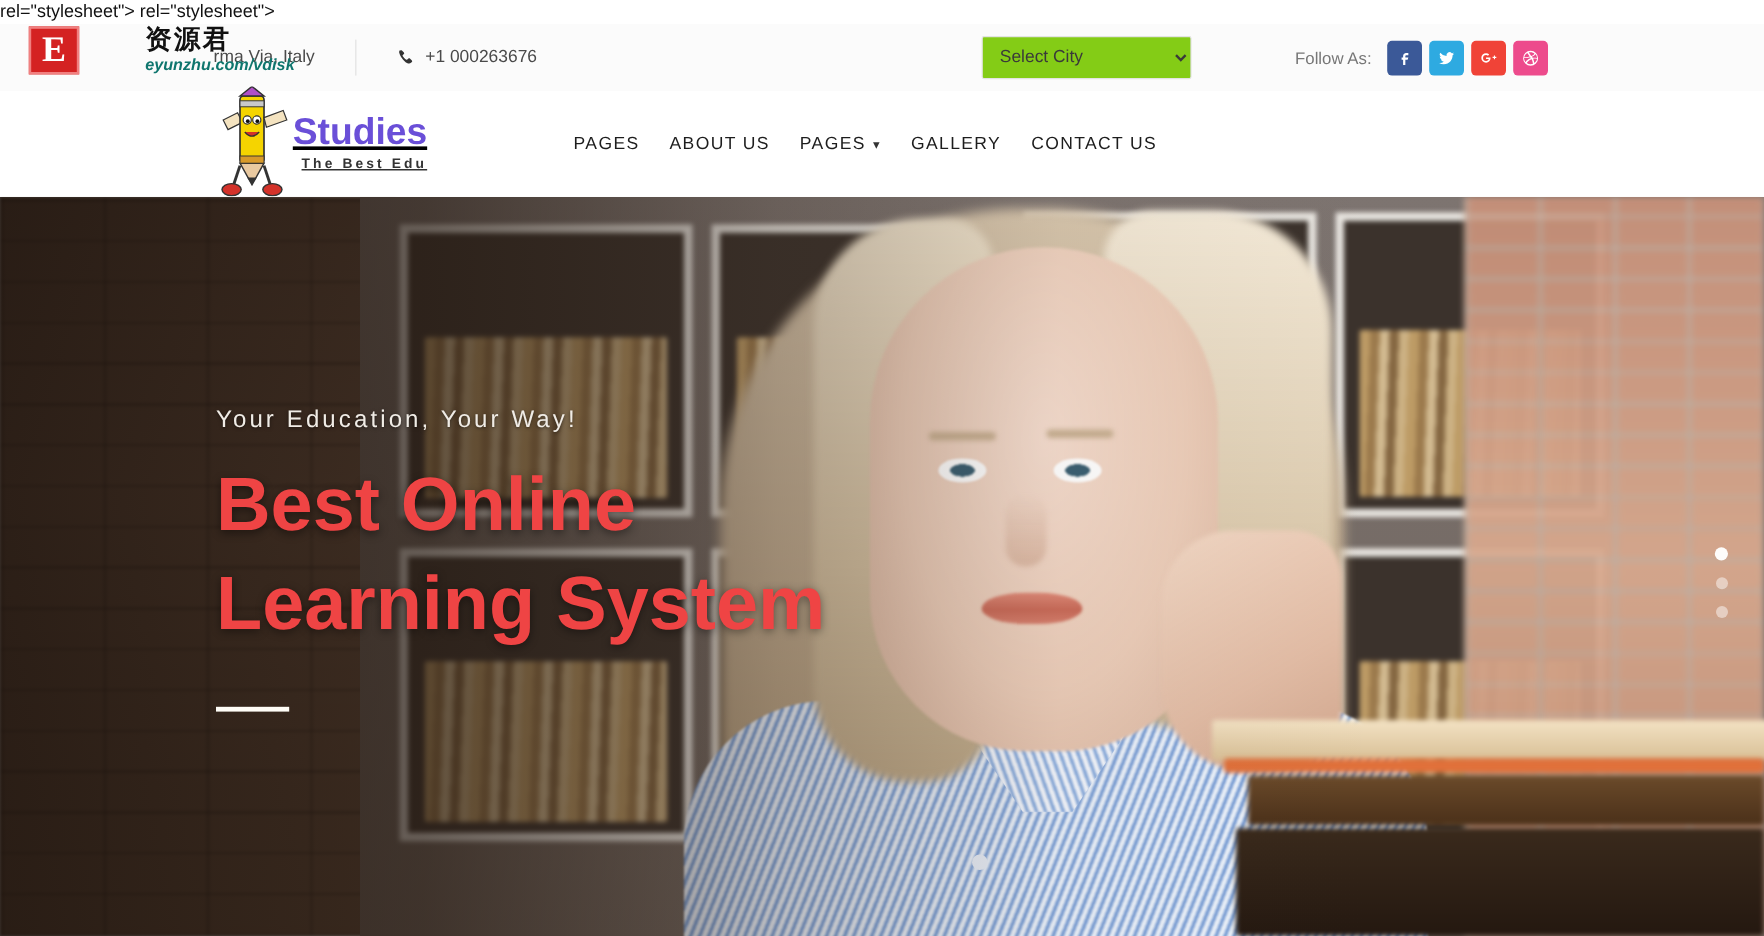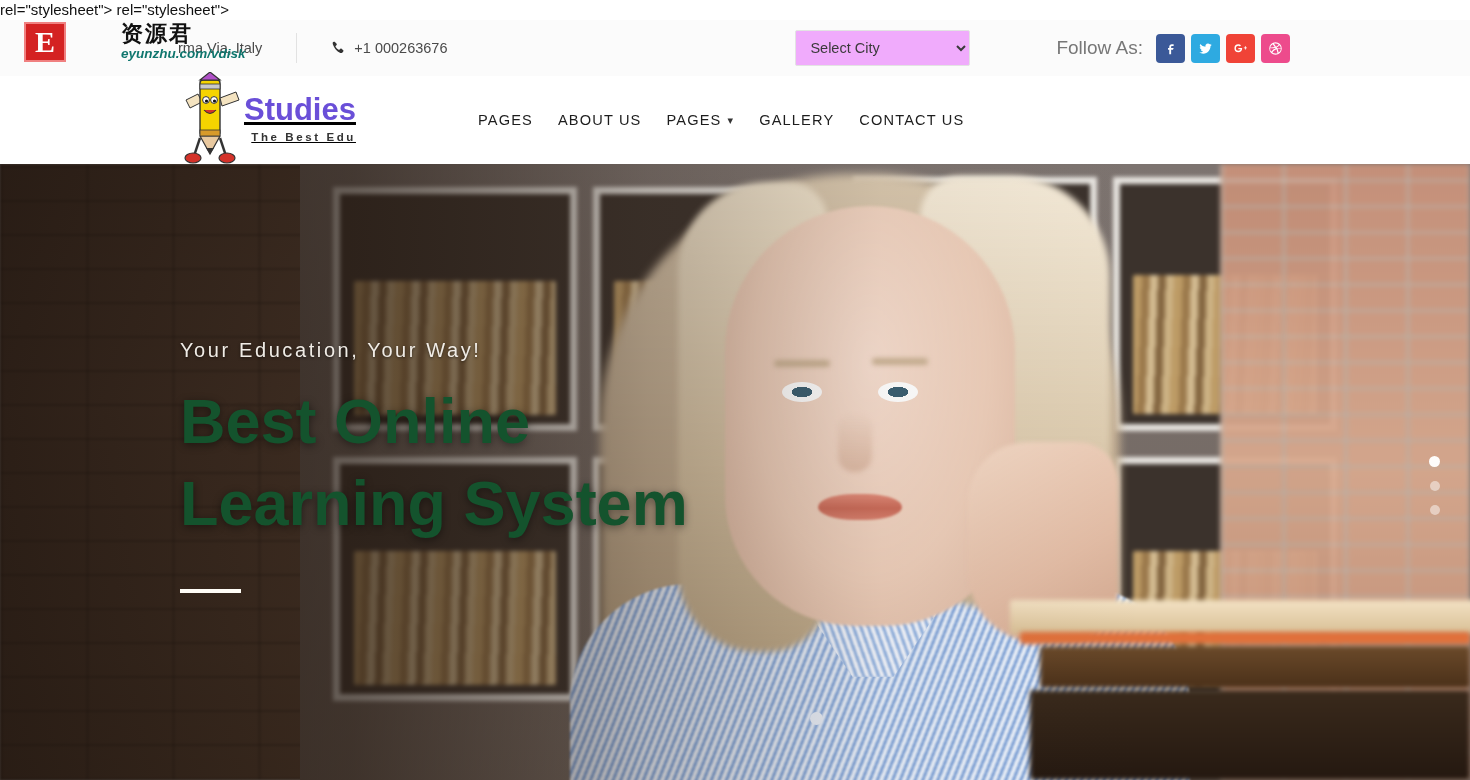--- a/index.html
+++ b/index.html
@@ -62,34 +62,34 @@
   .tb-sep{
     width:1px; height:30px; background:#e2e2e2;
     margin:0 34px;
   }
   .tb-icon{ color:#333; display:inline-flex; }
   .tb-phone{ margin-left:0; }
 
   .tb-select{
     margin-left:auto;
     width:175px; height:36px;
-    background:#f0abfc;
+    background:#84cc16;
     border:1px solid #e3e3e3;
     border-radius:2px;
     font-size:14.5px; color:#3a3a3a;
     font-family:"Liberation Sans", sans-serif;
     padding:0 10px;
     appearance:auto;
   }
 
   .tb-follow{
     display:flex; align-items:center; gap:13px;
     margin-left:86px;
   }
-  .tb-follow-label{ font-size:19px; color:#777; white-space:nowrap; }
+  .tb-follow-label{ font-size:14px; color:#777; white-space:nowrap; }
   .soc-wrap{ display:flex; gap:6px; }
   .soc{
     width:29px; height:29px; border-radius:4px;
     display:flex; align-items:center; justify-content:center;
     color:#fff; font-size:14px; font-weight:bold;
     cursor:pointer;
   }
   .soc svg{ width:15px; height:15px; fill:#fff; }
 
   
@@ -298,21 +298,21 @@
   .hero-content{
     position:absolute; left:180px; top:175px;
     z-index:8;
   }
   .h-sub{
     font-size:20px; color:#f0ece6;
     letter-spacing:2.6px; font-weight:400;
     text-shadow:0 1px 3px rgba(0,0,0,.55);
   }
   .h-title{
-    font-size:63px; font-weight:bold; color:#14532d;
+    font-size:63px; font-weight:bold; color:#ef4444;
     line-height:1.2; margin-top:22px;
     text-shadow:0 2px 8px rgba(0,0,0,.45);
     white-space:nowrap;
   }
   .h-desc{
     font-size:15px; color:#eae6df;
     letter-spacing:.9px; margin-top:58px;
     text-shadow:0 1px 3px rgba(0,0,0,.55);
   }
   .h-rule{

